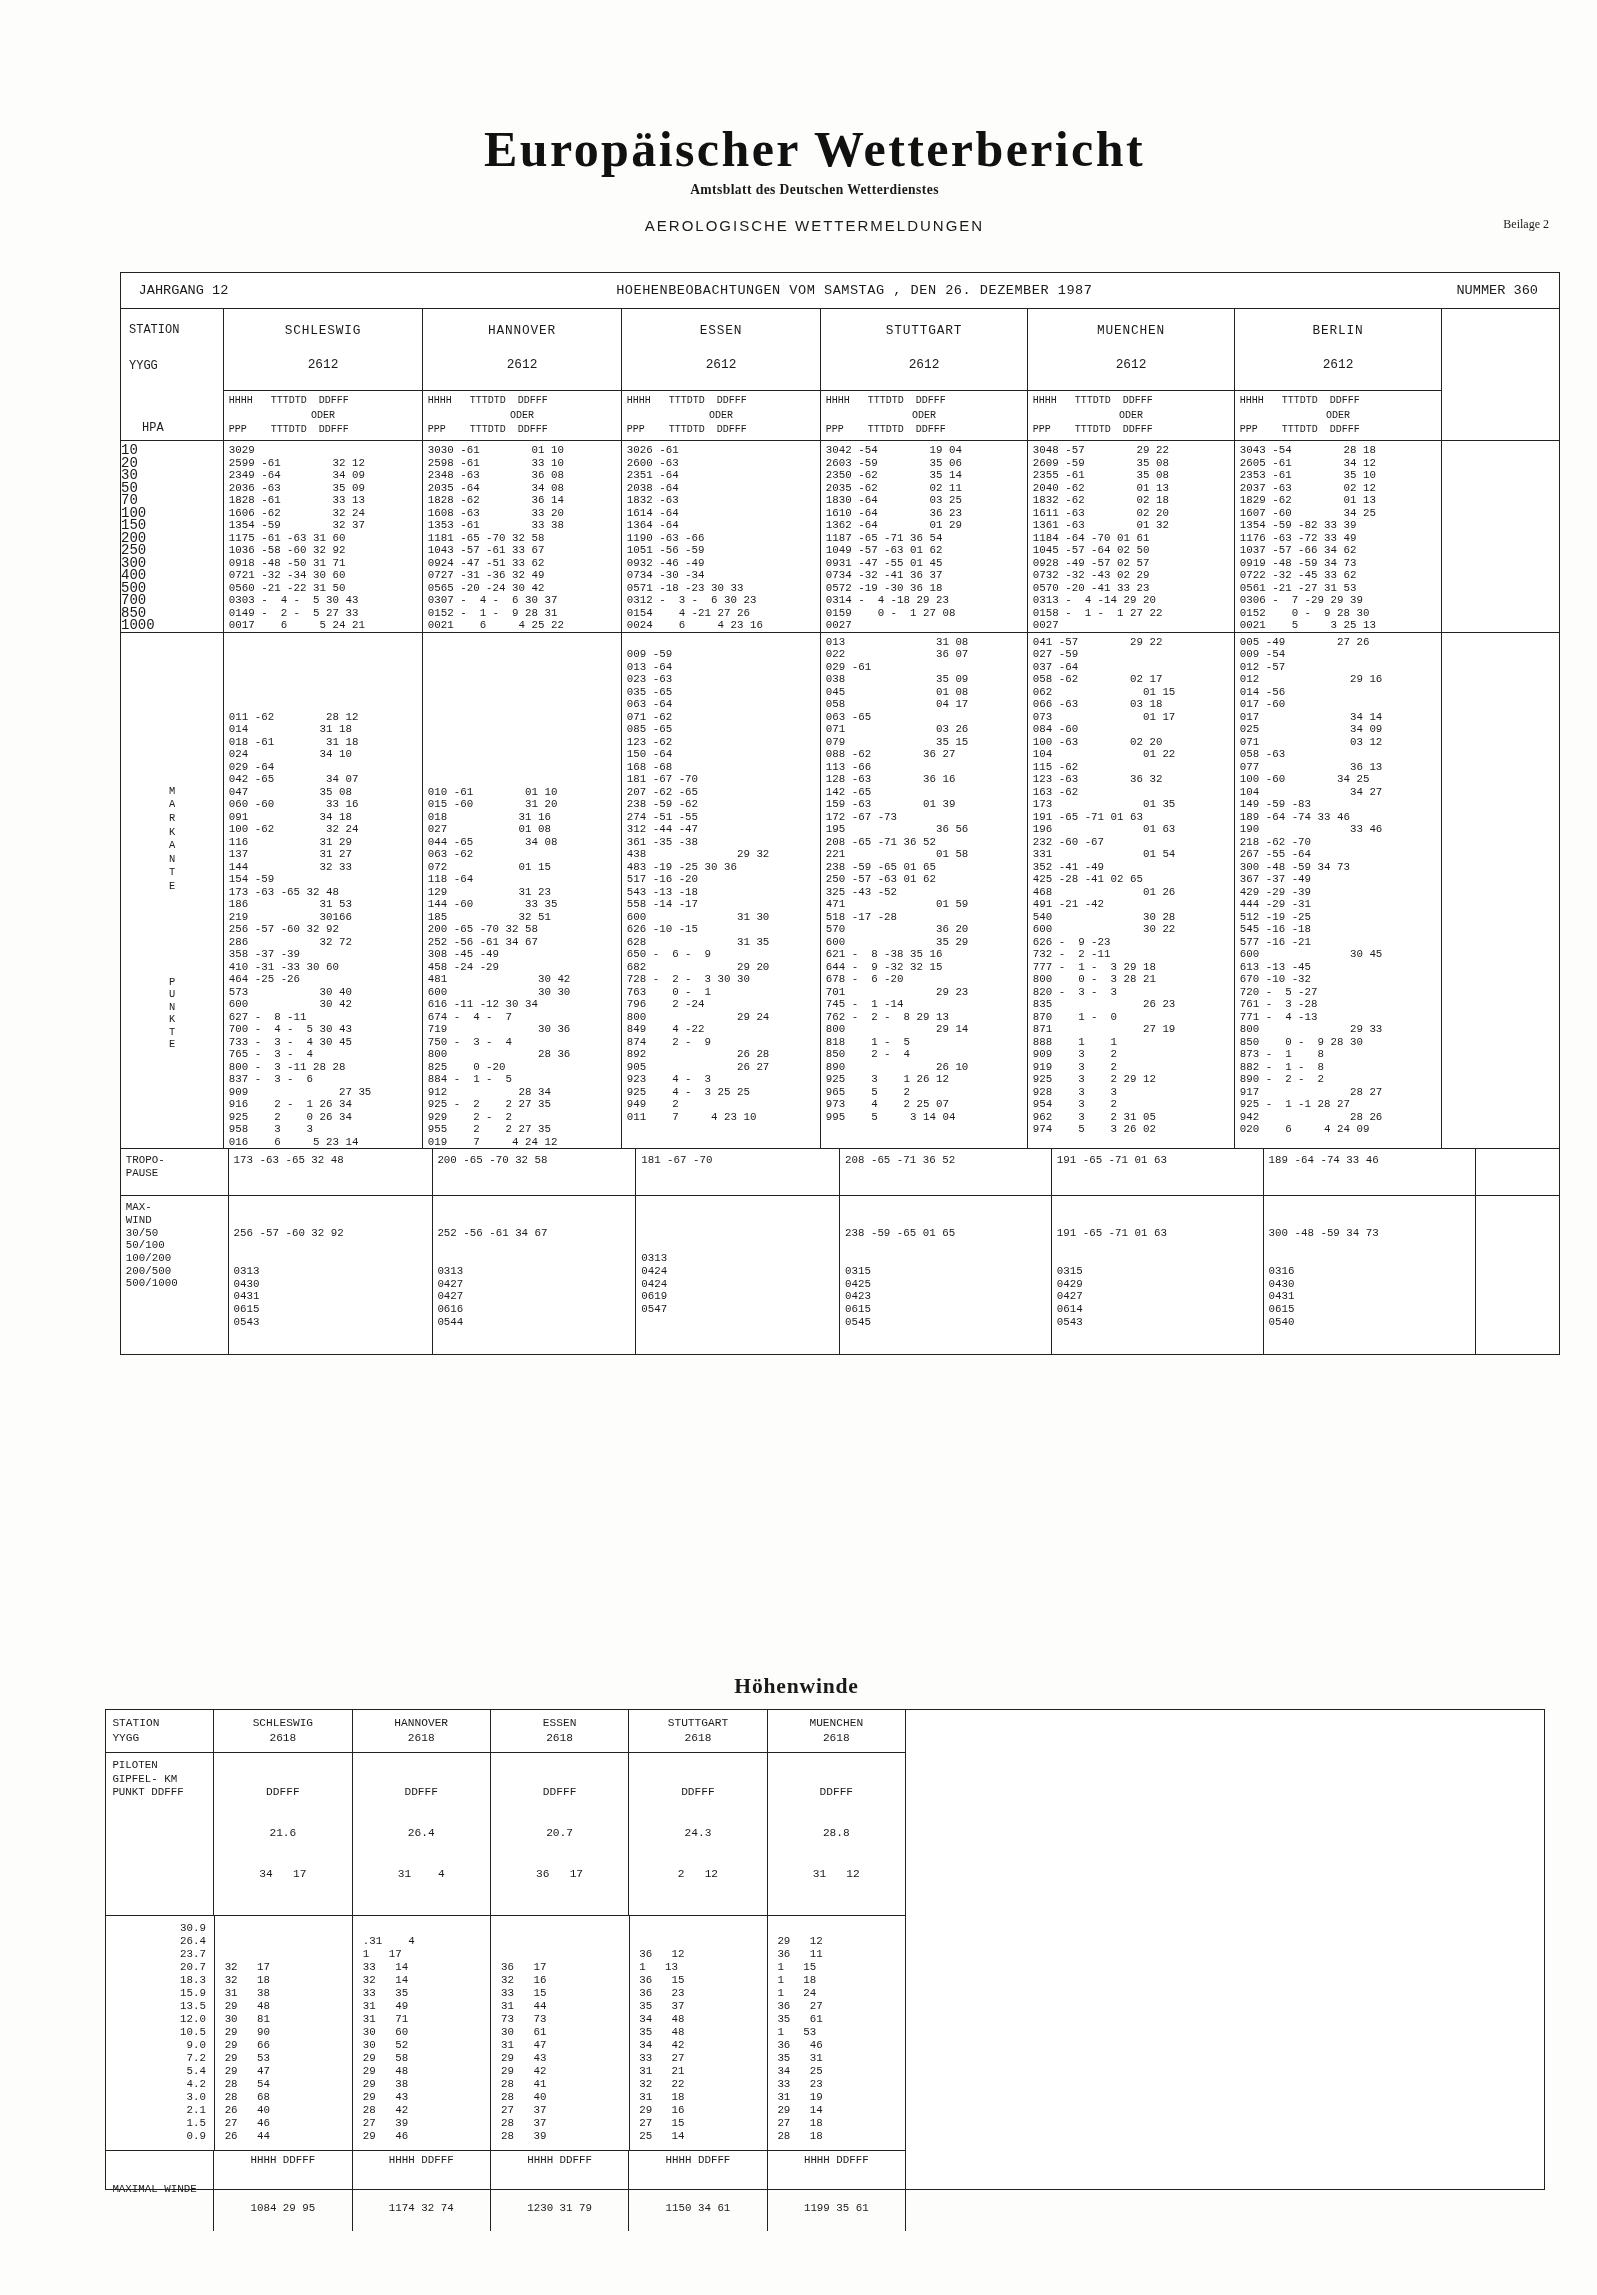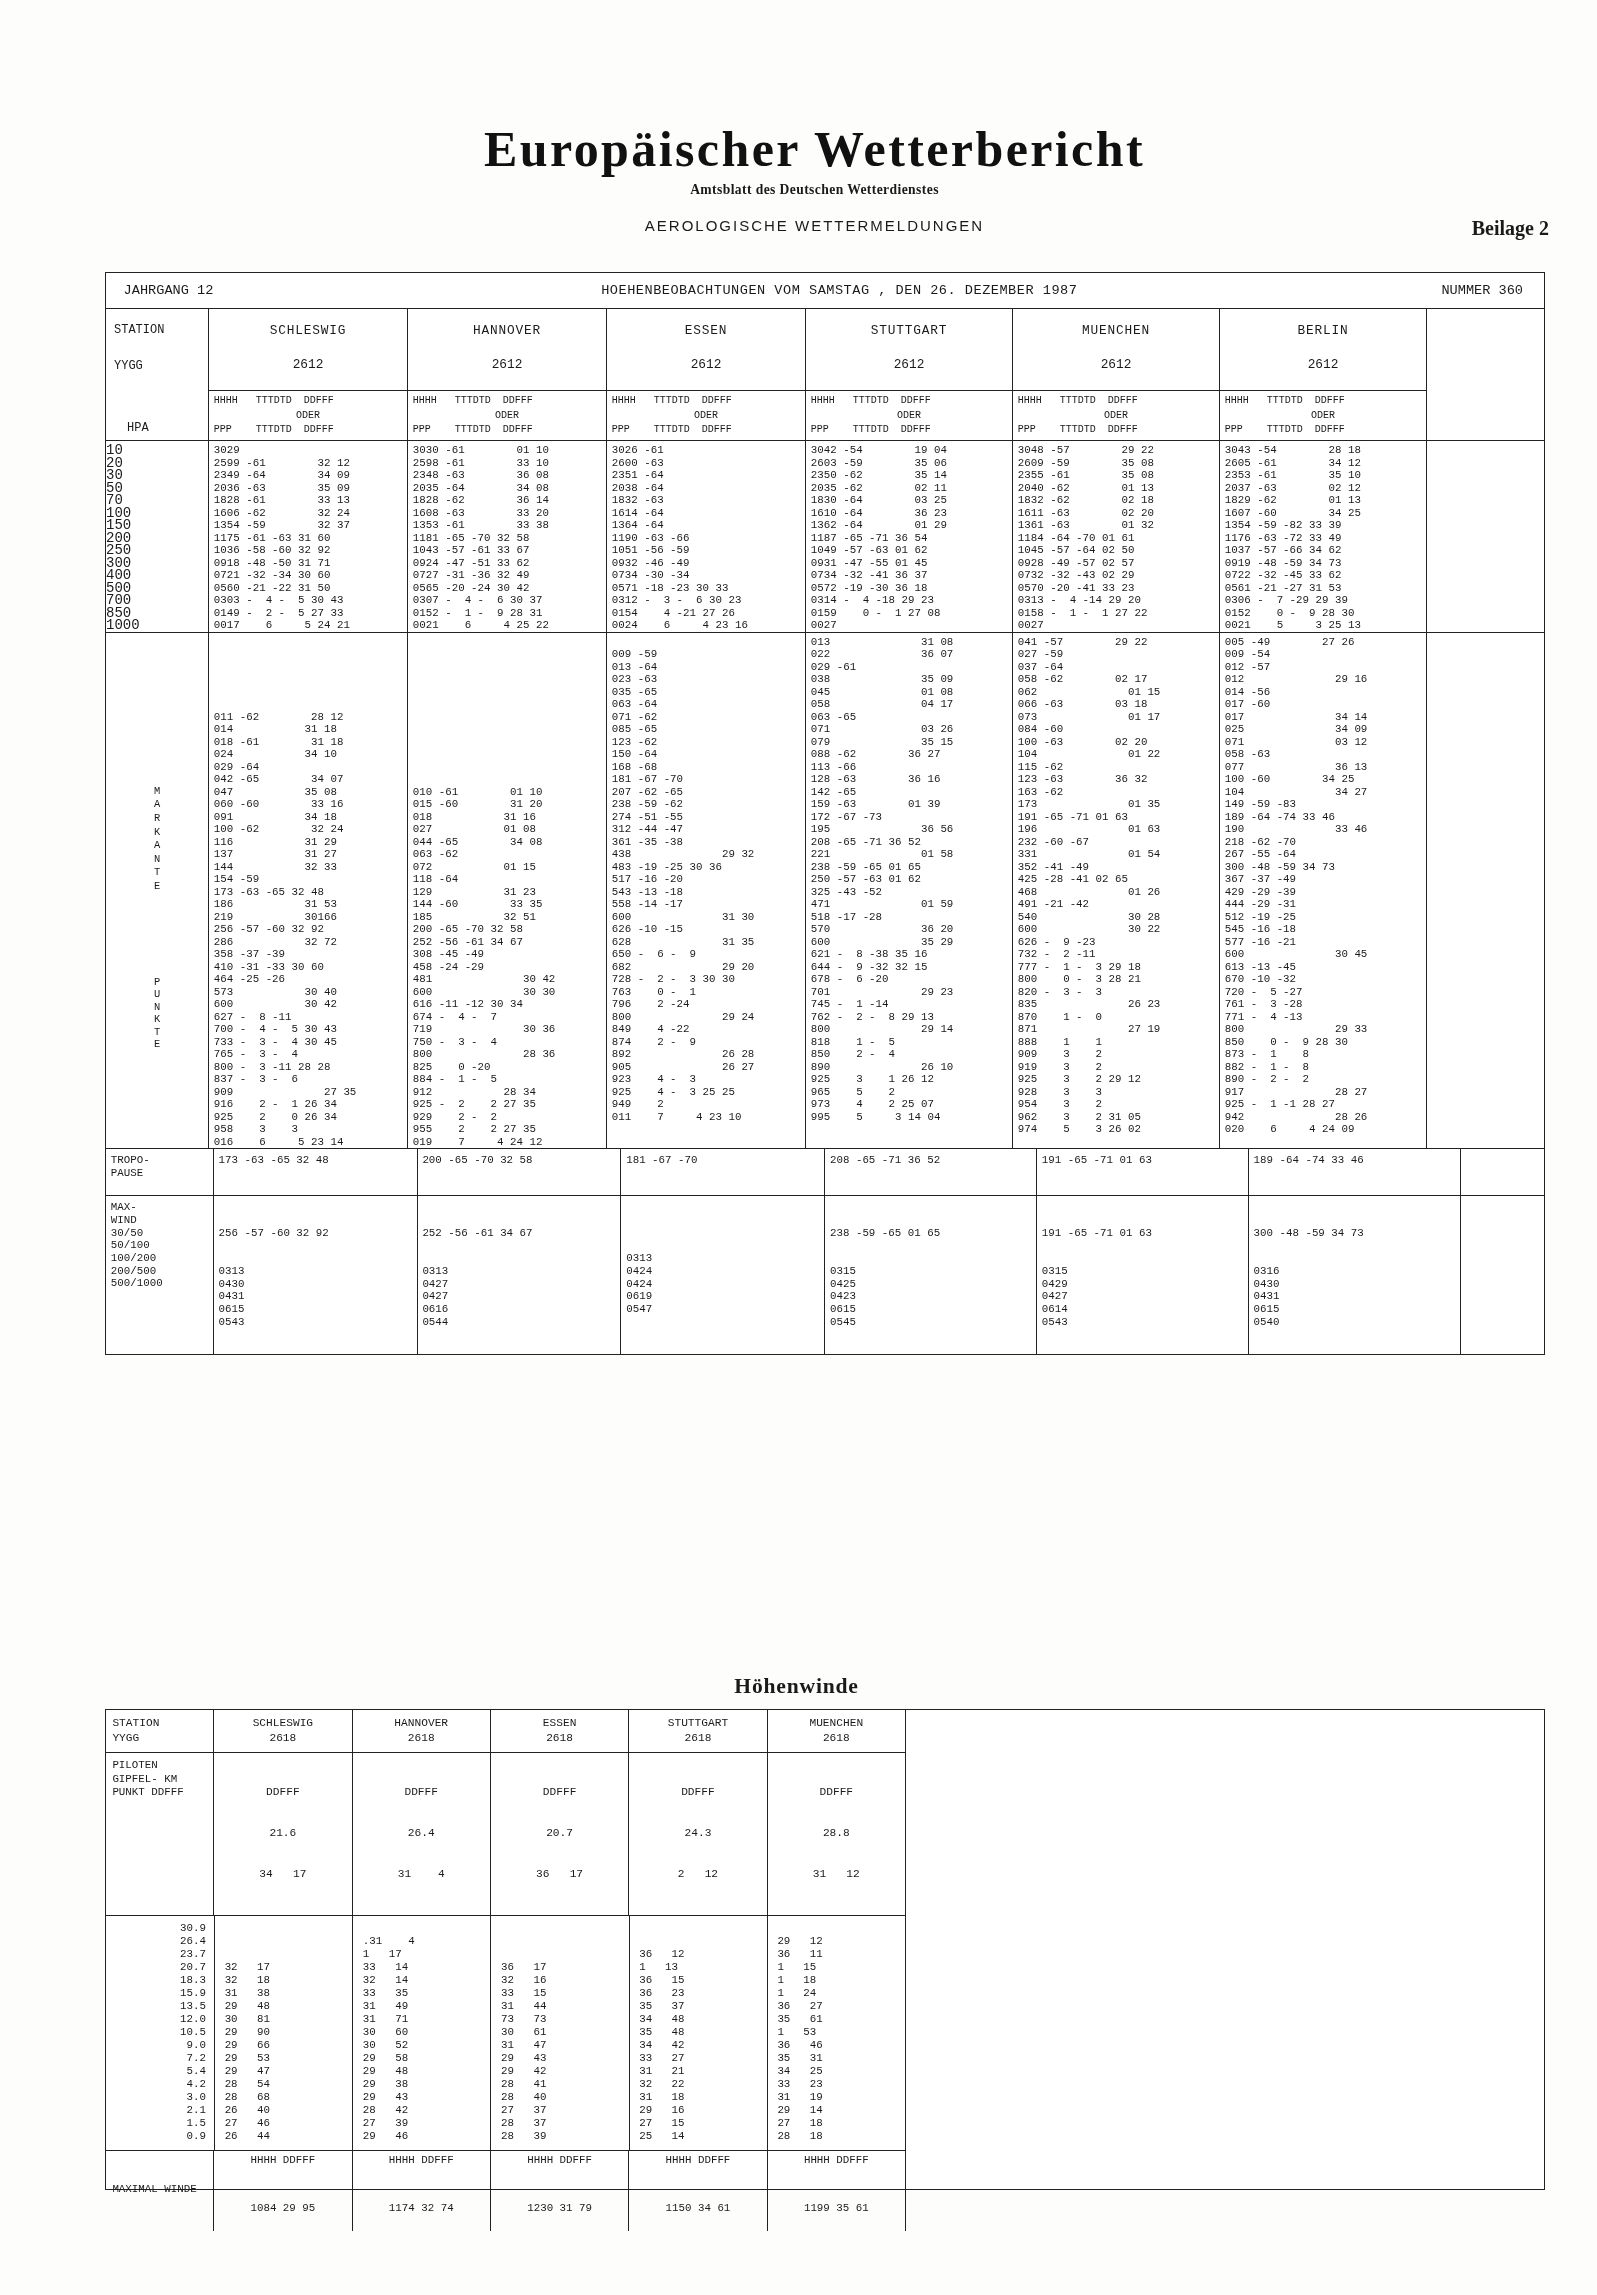--- a/index.html
+++ b/index.html
@@ -45,28 +45,27 @@
     font-family: "Liberation Sans", sans-serif;
     font-size: 15px;
     letter-spacing: 2px;
     margin-top: 19px;
   }
   .beilage {
     position: absolute;
     right: 48px;
     top: 217px;
     font-family: "Liberation Serif", serif;
-    font-size: 20px;
-    font-weight: bold;
+    font-size: 12px;
   }
 
   
   .frame {
     position: absolute;
-    left: 105px;
+    left: 120px;
     top: 272px;
     width: 1438px;
     border: 1.6px solid #222;
     background: #fff;
   }
   .hdr-row {
     display: flex;
     border-bottom: 1.6px solid #222;
     font-size: 13.6px;
     height: 35px;

